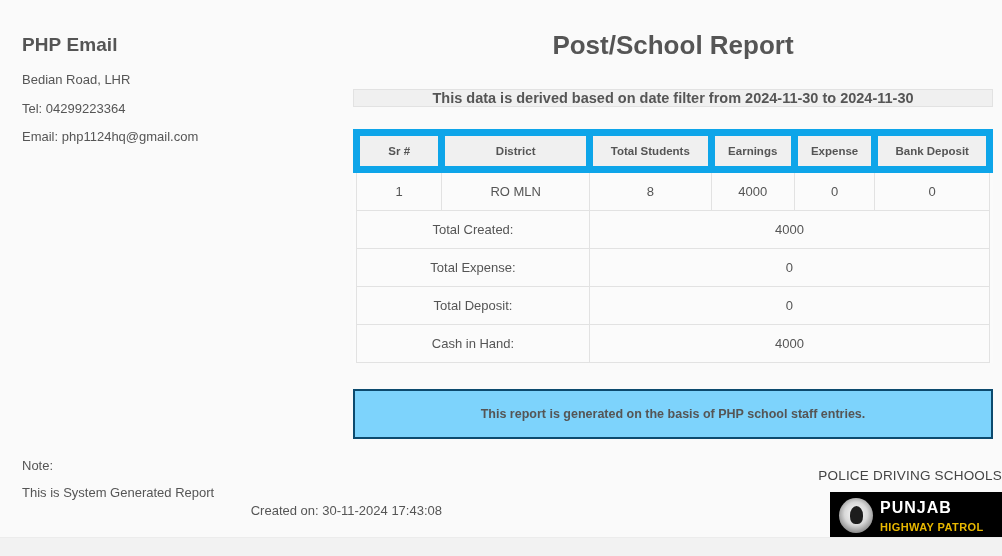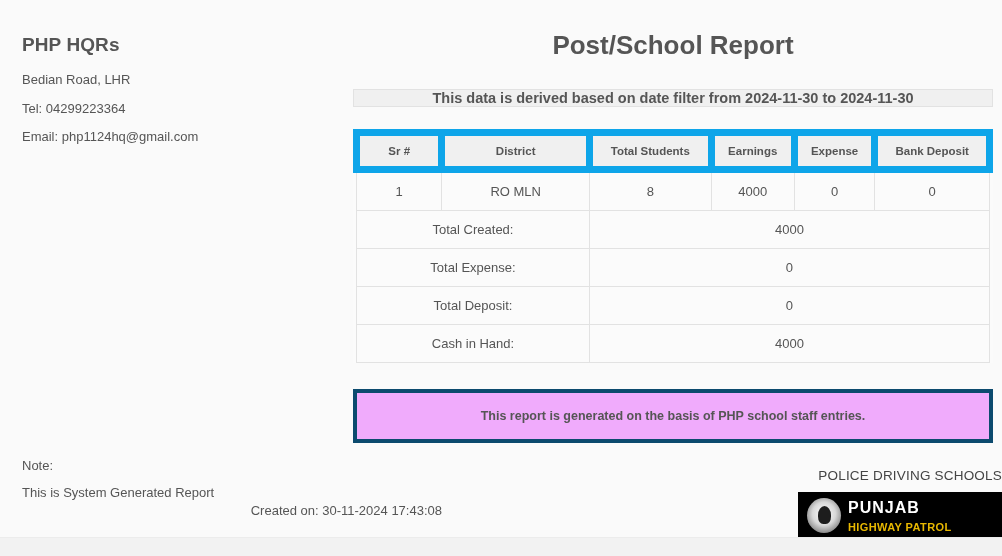--- a/index.html
+++ b/index.html
@@ -99,22 +99,22 @@
     text-align: center;
     width: 167px;
   }
   table.data-table td.summary-value {
     text-align: center;
   }
   .summary-row td {
     padding: 13px 6px;
   }
   .footer-note {
-    border: 4px solid #0c4a6e;
-    background: #f0abfc;
+    border: 2px solid #0c4a6e;
+    background: #7dd3fc;
     padding: 16px 10px;
     text-align: center;
     font-size: 12.5px;
     font-weight: bold;
     color: #555;
     margin-top: 26px;
   }
   
   .note-block {
     position: absolute;
@@ -152,21 +152,20 @@
     margin-bottom: 9px;
     white-space: nowrap;
   }
   .brand-logo {
     display: inline-block;
     background: #000;
     width: 172px;
     height: 47px;
     position: relative;
     vertical-align: top;
-    padding-left: 32px;
   }
   .brand-emblem {
     position: absolute;
     left: 9px;
     top: 6px;
     width: 34px;
     height: 35px;
     border-radius: 50%;
     background: radial-gradient(circle at 50% 45%, #ffffff 0%, #d8d8d8 45%, #8a8a8a 75%, #2a2a2a 100%);
   }
@@ -213,21 +212,21 @@
     border-top: 1px solid #ececec;
   }
 </style>
 </head>
 <body>
 
 <div class="page">
   <div class="page-inner">
 
     <div class="org-block">
-      <div class="org-title">PHP HQRs</div>
+      <div class="org-title">PHP Email</div>
       <div class="org-line">Bedian Road, LHR</div>
       <div class="org-line">Tel: 04299223364</div>
       <div class="org-line">Email: php1124hq@gmail.com</div>
     </div>
 
     <div class="report">
       <h1 class="report-title">Post/School Report</h1>
 
       <div class="filter-banner">This data is derived based on date filter from 2024-11-30 to 2024-11-30</div>
 

